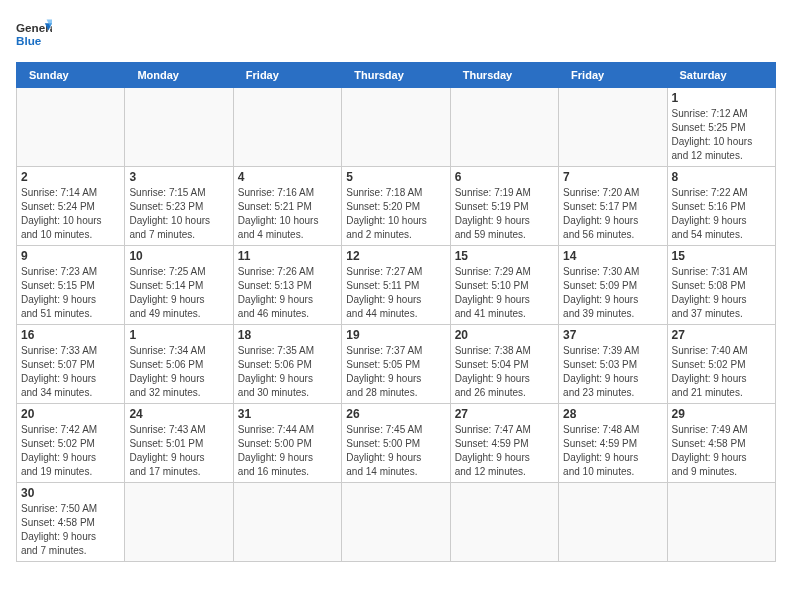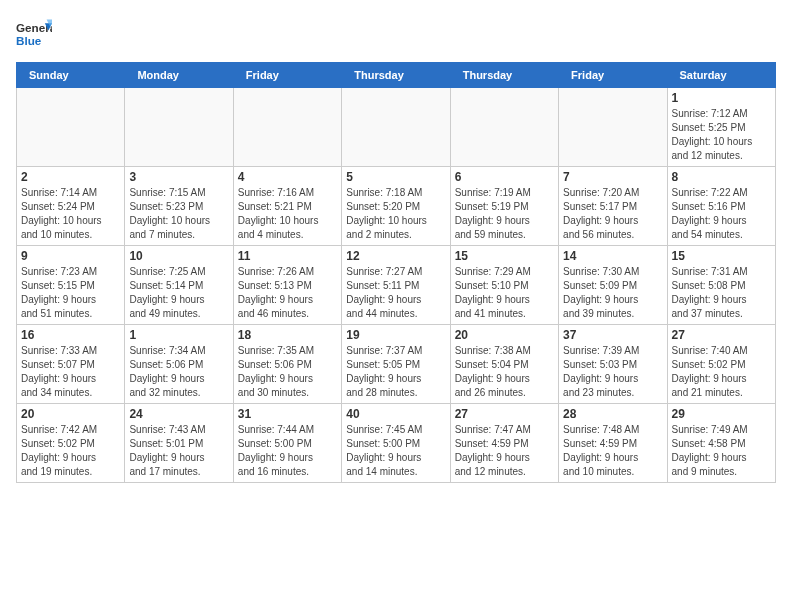--- a/index.html
+++ b/index.html
@@ -217,30 +217,42 @@
         </td>
         <td>
           <span class="day-num">24</span>
           <div class="day-info">Sunrise: 7:43 AM<br>Sunset: 5:01 PM<br>Daylight: 9 hours<br>and 17 minutes.</div>
         </td>
         <td>
           <span class="day-num">31</span>
           <div class="day-info">Sunrise: 7:44 AM<br>Sunset: 5:00 PM<br>Daylight: 9 hours<br>and 16 minutes.</div>
         </td>
         <td>
-          <span class="day-num">40</span>
+          <span class="day-num">26</span>
           <div class="day-info">Sunrise: 7:45 AM<br>Sunset: 5:00 PM<br>Daylight: 9 hours<br>and 14 minutes.</div>
         </td>
         <td>
           <span class="day-num">27</span>
           <div class="day-info">Sunrise: 7:47 AM<br>Sunset: 4:59 PM<br>Daylight: 9 hours<br>and 12 minutes.</div>
         </td>
         <td>
           <span class="day-num">28</span>
           <div class="day-info">Sunrise: 7:48 AM<br>Sunset: 4:59 PM<br>Daylight: 9 hours<br>and 10 minutes.</div>
         </td>
         <td>
           <span class="day-num">29</span>
           <div class="day-info">Sunrise: 7:49 AM<br>Sunset: 4:58 PM<br>Daylight: 9 hours<br>and 9 minutes.</div>
         </td>
+      </tr>
+      <tr class="last-row">
+        <td>
+          <span class="day-num">30</span>
+          <div class="day-info">Sunrise: 7:50 AM<br>Sunset: 4:58 PM<br>Daylight: 9 hours<br>and 7 minutes.</div>
+        </td>
+        <td class="empty"></td>
+        <td class="empty"></td>
+        <td class="empty"></td>
+        <td class="empty"></td>
+        <td class="empty"></td>
+        <td class="empty"></td>
       </tr>
     </tbody>
 </table>
 
 </body></html>

